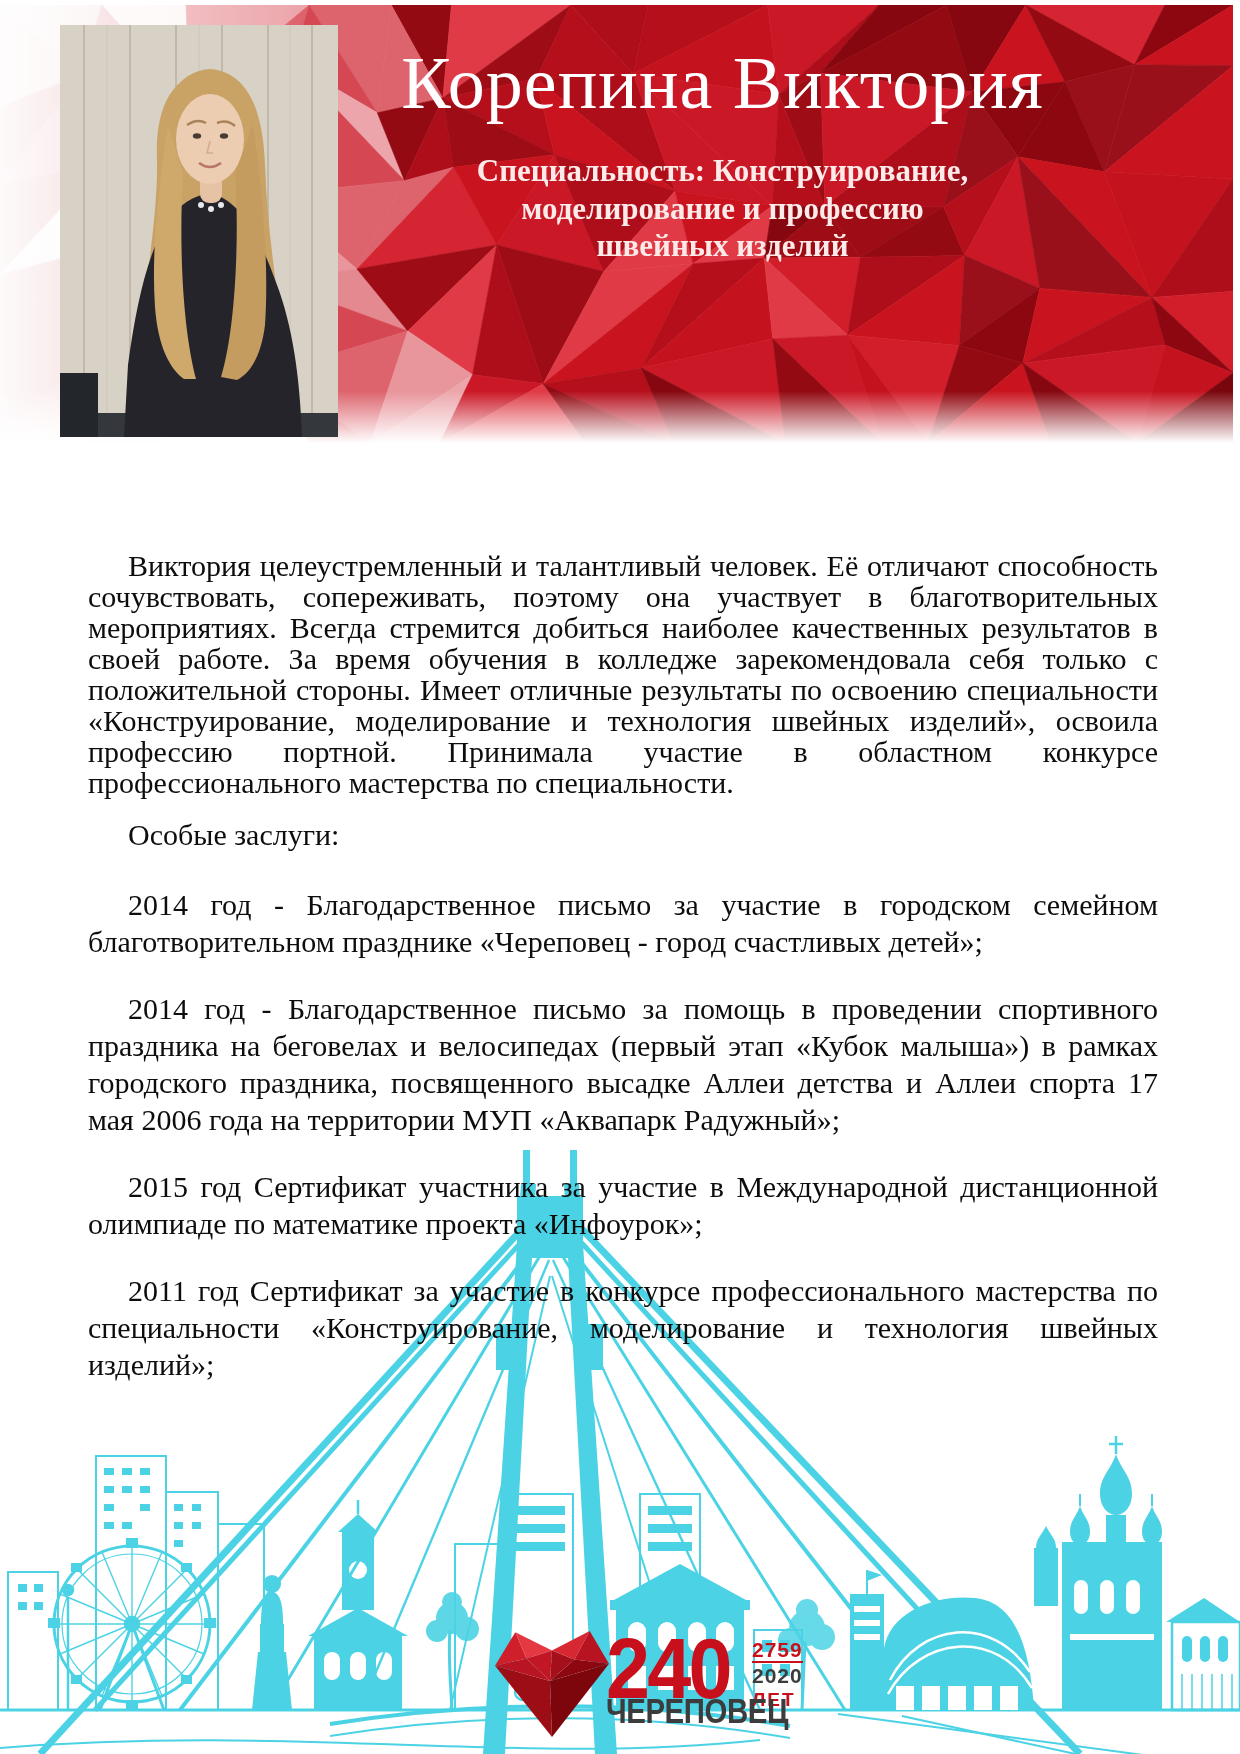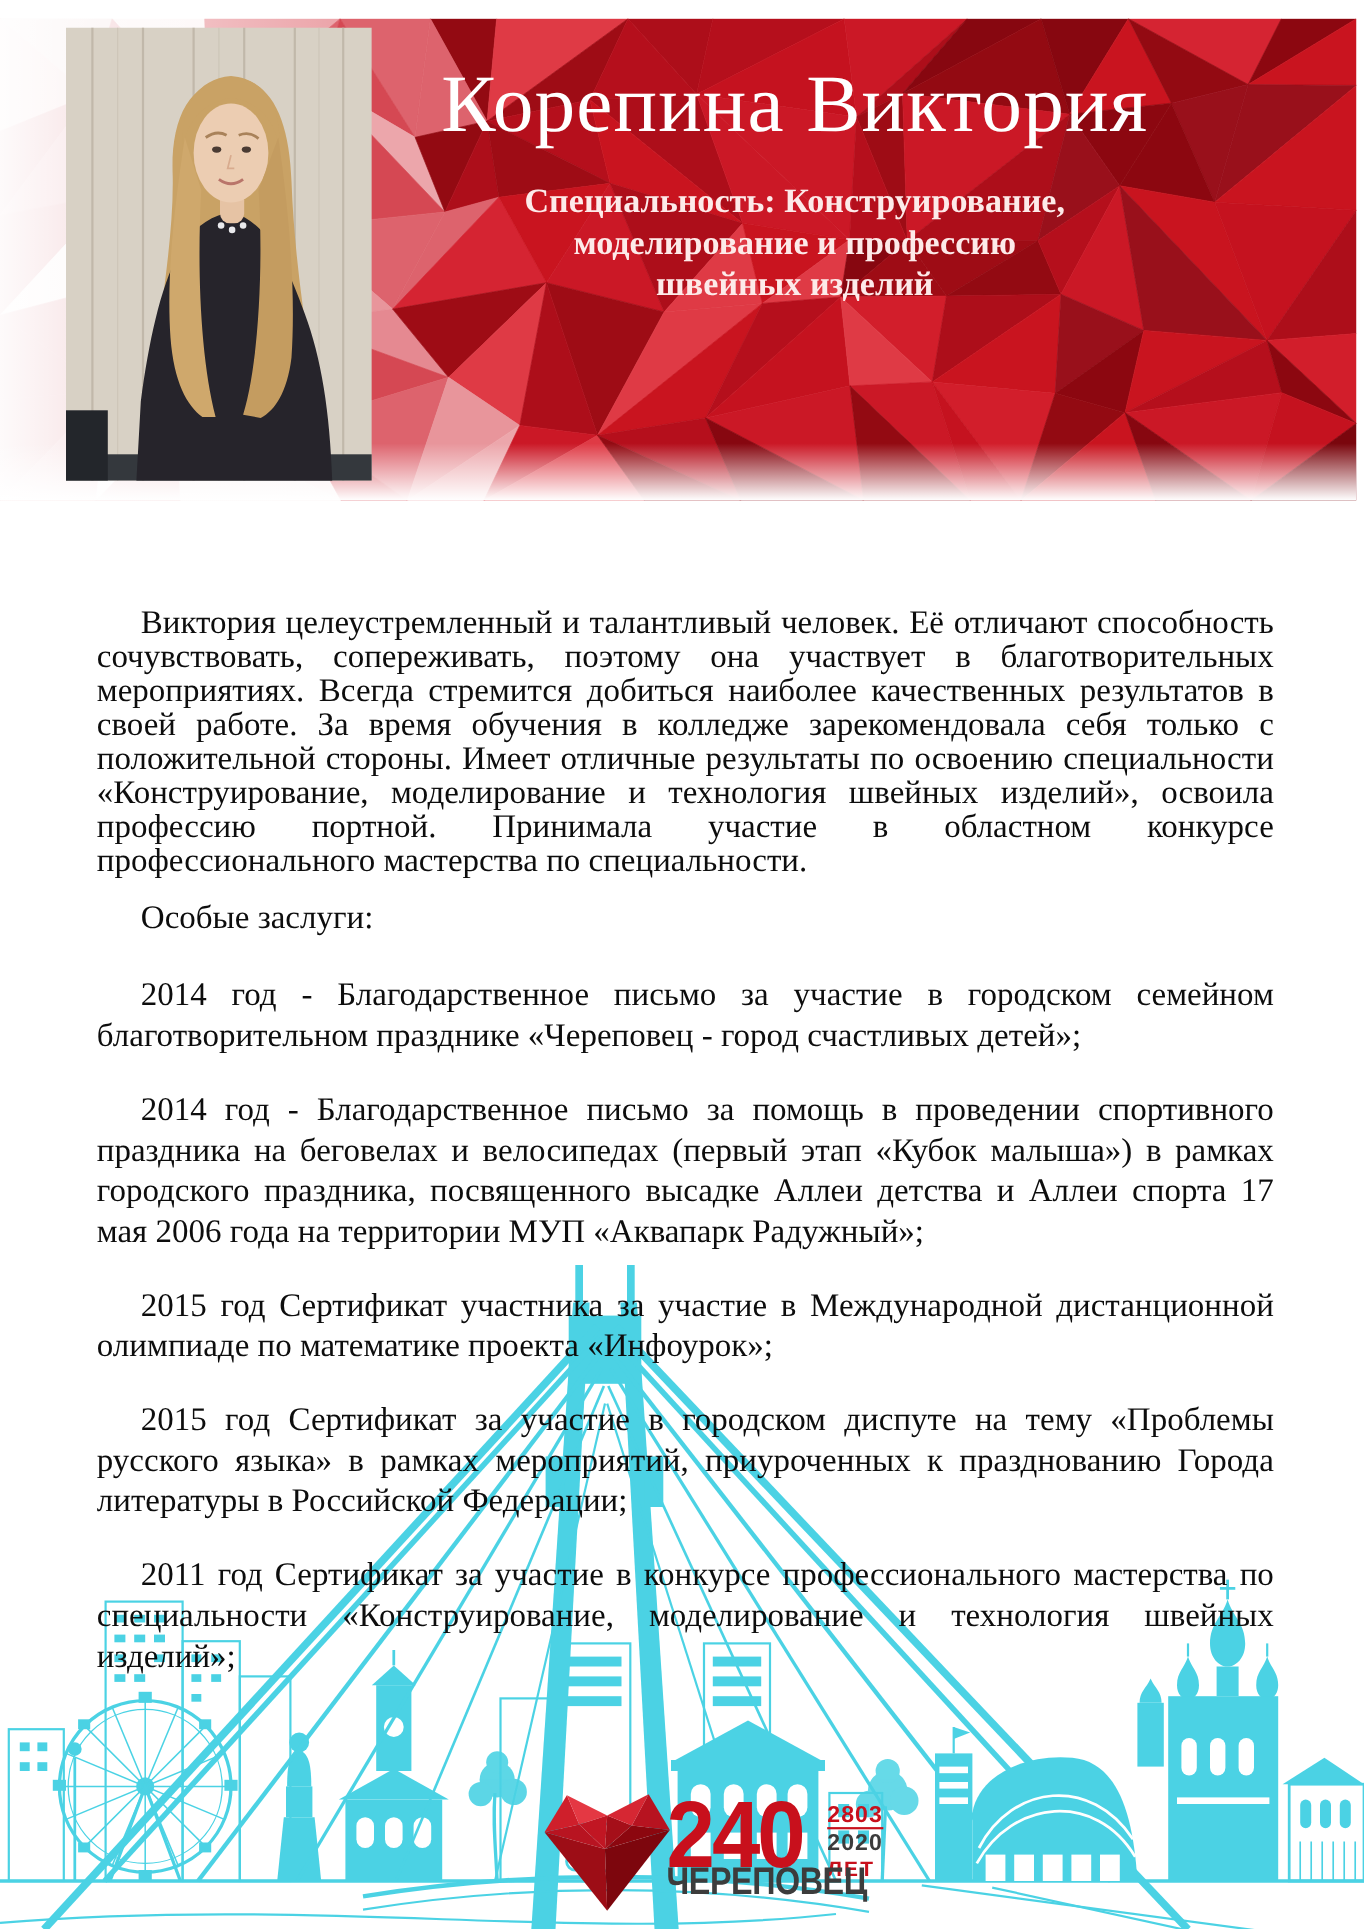--- a/index.html
+++ b/index.html
@@ -1,20 +1,20 @@
 <!DOCTYPE html>
 <html><head>
 <meta charset="utf-8">
 <style>
   html,body{margin:0;padding:0;background:#888;}
   .page{position:relative;width:1240px;height:1754px;background:#fff;margin:0 auto;
         font-family:"Liberation Serif",serif;overflow:hidden;}
 
   
-  .header{position:absolute;left:0;top:17px;width:1233px;height:438px;}
+  .header{position:absolute;left:0;top:5px;width:1233px;height:438px;}
   .header svg.mesh{position:absolute;left:0;top:0;width:100%;height:100%;z-index:1;}
   .fade-left{position:absolute;inset:0;z-index:2;pointer-events:none;
     background:linear-gradient(90deg,rgba(255,255,255,.92) 0%,rgba(255,255,255,.45) 110px,rgba(255,255,255,0) 300px);}
   .fade-bottom{position:absolute;left:0;right:0;bottom:0;height:52px;z-index:2;pointer-events:none;
     background:linear-gradient(180deg,rgba(255,255,255,0),#ffffff);}
   .header-text{position:absolute;left:345px;top:34px;width:755px;text-align:center;color:#fff;z-index:3;}
   .ht-name{font-size:74px;line-height:1.2;font-weight:400;letter-spacing:1px;}
   .ht-date{font-size:68px;line-height:1.05;margin-top:4px;}
   .ht-spec{margin-top:24px;font-weight:700;font-size:31px;line-height:1.22;color:#fdeae9;}
 
@@ -246,21 +246,20 @@
       </g>
     </svg>
   </div>
 
   <div class="doc">
     <p class="p-intro">Виктория целеустремленный и талантливый человек.  Её отличают способность сочувствовать, сопереживать, поэтому она участвует в благотворительных мероприятиях. Всегда стремится добиться наиболее качественных результатов в своей работе. За время обучения в колледже  зарекомендовала себя  только с положительной стороны. Имеет отличные результаты по освоению специальности «Конструирование, моделирование и технология швейных изделий», освоила профессию портной.  Принимала участие в областном конкурсе профессионального мастерства по специальности.</p>
     <p class="merits-heading">Особые заслуги:</p>
     <p class="merit first">2014 год - Благодарственное письмо за участие в городском семейном благотворительном празднике «Череповец - город счастливых детей»;</p>
     <p class="merit">2014 год  - Благодарственное письмо  за помощь в проведении спортивного праздника на беговелах и велосипедах (первый этап «Кубок малыша») в рамках городского праздника, посвященного высадке Аллеи детства и Аллеи спорта 17 мая 2006 года на территории МУП «Аквапарк  Радужный»;</p>
     <p class="merit">2015 год Сертификат участника за участие в Международной дистанционной олимпиаде по математике проекта «Инфоурок»;</p>
-    <p class="merit">2015 год Сертификат за участие в городском диспуте на тему «Проблемы русского языка» в рамках мероприятий, приуроченных к празднованию Города литературы в Российской Федерации;</p>
     <p class="merit">2011 год Сертификат за участие в конкурсе профессионального мастерства по специальности «Конструирование, моделирование и технология швейных изделий»;</p>
   </div>
 
   <svg class="skyline" viewBox="0 0 1240 730" opacity="0.92">
     <g stroke="#3ccfe2" fill="none" stroke-width="2.5">
 
       <line x1="0" y1="686" x2="1240" y2="686" stroke-width="3"></line>
       <path d="M0,724 C300,700 520,742 760,716" stroke-width="2"></path>
       <path d="M0,748 C260,762 480,744 640,762" stroke-width="1.6"></path>
       <path d="M838,690 L1240,744" stroke-width="2"></path>
@@ -509,20 +508,20 @@
       <polygon points="56,25 54,55 78,34" fill="#a50f19"></polygon>
       <polygon points="56,25 78,34 93,6" fill="#d62733"></polygon>
       <polygon points="93,6 112,38 78,34" fill="#b71320"></polygon>
       <polygon points="0,40 54,55 31,33" fill="#b81421"></polygon>
       <polygon points="0,40 56,110 54,55" fill="#9d0d16"></polygon>
       <polygon points="112,38 78,34 54,55" fill="#8c070f"></polygon>
       <polygon points="112,38 54,55 56,110" fill="#7d060d"></polygon>
     </svg>
     <div class="num240">240</div>
     <div class="years">
-      <div class="y1">2803</div>
+      <div class="y1">2759</div>
       <div class="y2">2020</div>
       <div class="ylet">ЛЕТ</div>
     </div>
     <div class="city">ЧЕРЕПОВЕЦ</div>
   </div>
 
 </div>
 
 </body></html>

